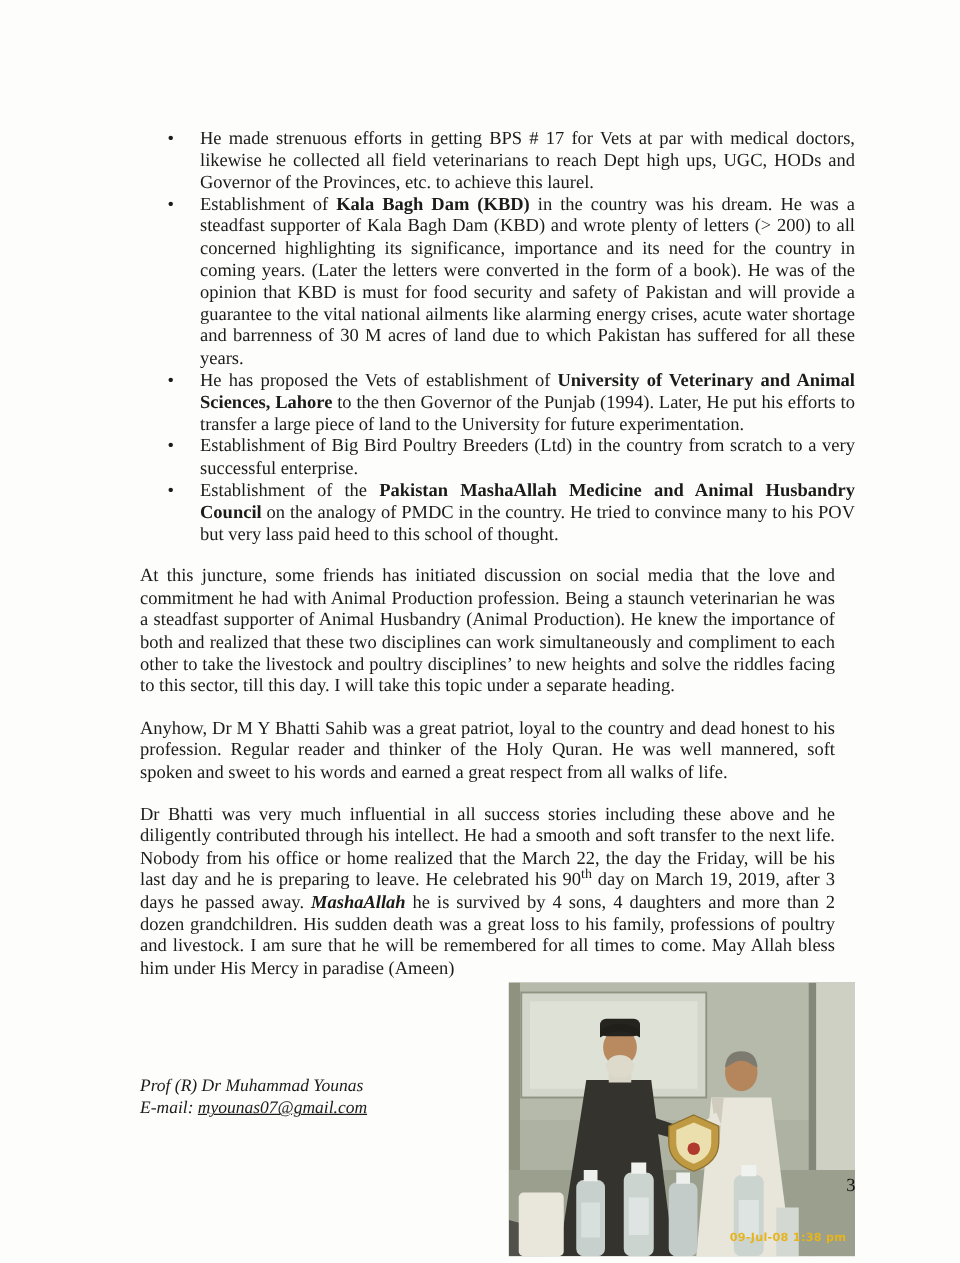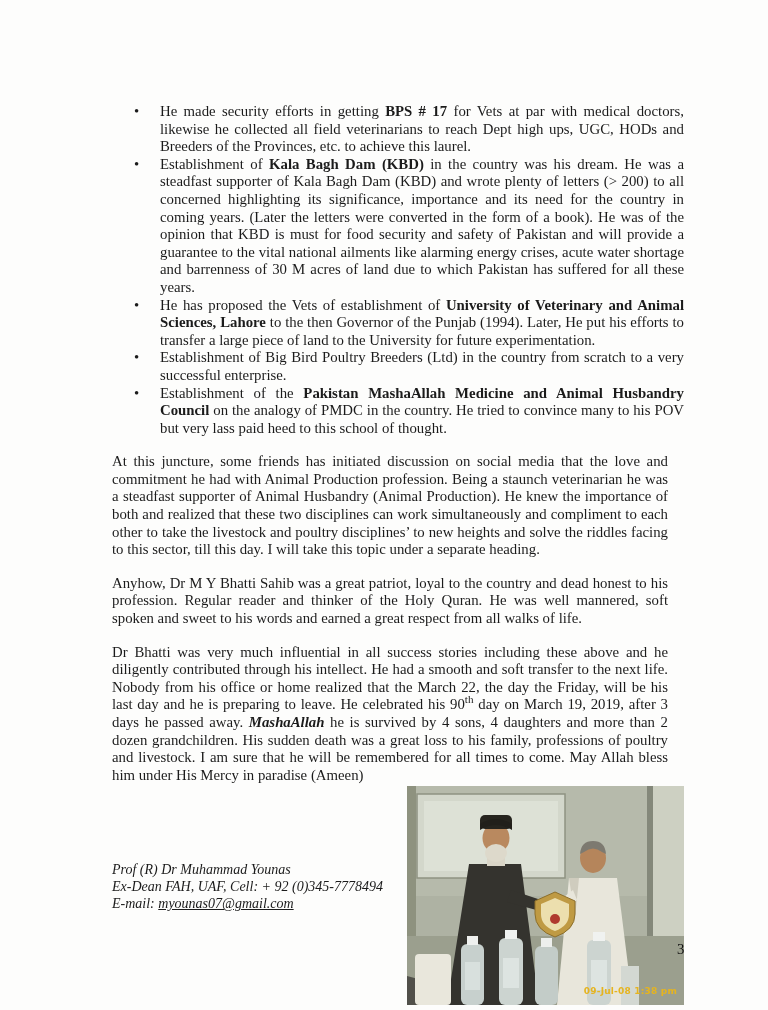--- a/index.html
+++ b/index.html
@@ -78,36 +78,35 @@
     font-size: 14.8px;
     color: #111;
   }
 </style>
 </head>
 <body>
 
 <div class="page">
 
   <ul class="bullet-list">
-    <li><span class="bullet-marker">•</span><span>He made security efforts in getting </span><span style="font-weight: 700;">BPS # 17</span><span> for Vets at par with medical doctors, likewise he collected all field veterinarians to reach Dept high ups, UGC, HODs and Breeders of the Provinces, etc. to achieve this laurel.</span></li>
+    <li><span class="bullet-marker">•</span><span>He made strenuous efforts in getting </span><span style="font-weight: 400;">BPS # 17</span><span> for Vets at par with medical doctors, likewise he collected all field veterinarians to reach Dept high ups, UGC, HODs and Governor of the Provinces, etc. to achieve this laurel.</span></li>
     <li><span class="bullet-marker">•</span><span>Establishment of </span><span style="font-weight: 700;">Kala Bagh Dam (KBD)</span><span> in the country was his dream. He was a steadfast supporter of Kala Bagh Dam (KBD) and wrote plenty of letters (&gt; 200) to all concerned highlighting its significance, importance and its need for the country in coming years. (Later the letters were converted in the form of a book). He was of the opinion that KBD is must for food security and safety of Pakistan and will provide a guarantee to the vital national ailments like alarming energy crises, acute water shortage and barrenness of 30 M acres of land due to which Pakistan has suffered for all these years.</span></li>
     <li><span class="bullet-marker">•</span><span>He has proposed the Vets of establishment of </span><span style="font-weight: 700;">University of Veterinary and Animal Sciences, Lahore</span><span> to the then Governor of the Punjab (1994). Later, He put his efforts to transfer a large piece of land to the University for future experimentation.</span></li>
     <li><span class="bullet-marker">•</span><span>Establishment of </span><span style="font-weight: 400;">Big Bird Poultry Breeders (Ltd)</span><span> in the country from scratch to a very successful enterprise.</span></li>
     <li><span class="bullet-marker">•</span><span>Establishment of the </span><span style="font-weight: 700;">Pakistan MashaAllah Medicine and Animal Husbandry Council</span><span> on the analogy of PMDC in the country. He tried to convince many to his POV but very lass paid heed to this school of thought.</span></li>
   </ul>
 
   <p class="para"><span>At this juncture, some friends has initiated discussion on social media that the love and commitment he had with Animal Production profession. Being a staunch veterinarian he was a steadfast supporter of Animal Husbandry (Animal Production). He knew the importance of both and realized that these two disciplines can work simultaneously and compliment to each other to take the livestock and poultry disciplines’ to new heights and solve the riddles facing to this sector, till this day. I will take this topic under a separate heading.</span></p>
   <p class="para"><span>Anyhow, Dr M Y Bhatti Sahib was a great patriot, loyal to the country and dead honest to his profession. Regular reader and thinker of the Holy Quran. He was well mannered, soft spoken and sweet to his words and earned a great respect from all walks of life.</span></p>
   <p class="para"><span>Dr Bhatti was very much influential in all success stories including these above and he diligently contributed through his intellect. He had a smooth and soft transfer to the next life. Nobody from his office or home realized that the March 22, the day the Friday, will be his last day and he is preparing to leave. He celebrated his 90</span><sup>th</sup><span> day on March 19, 2019, after 3 days he passed away. </span><span style="font-weight: 700; font-style: italic;">MashaAllah</span><span> he is survived by 4 sons, 4 daughters and more than 2 dozen grandchildren. His sudden death was a great loss to his family, professions of poultry and livestock. I am sure that he will be remembered for all times to come. May Allah bless him under His Mercy in paradise (Ameen)</span></p>
 
   <div class="bottom-row">
 
     <div class="signature">
       <div>Prof (R) Dr Muhammad Younas</div>
-      <div>Ex-Dean FAH, UAF, Cell: + 92 (0)345-7778494</div>
       <div><span>E-mail: </span><a class="email-link">myounas07@gmail.com</a></div>
     </div>
 
     <div class="photo" role="img" aria-label="Ceremony photo: elderly man in dark robe and cap presenting a shield plaque to a man in white shirt; water bottles on a table in the foreground">
       <svg viewBox="0 0 277 219" preserveAspectRatio="none">
 
         <rect x="0" y="0" width="277" height="219" fill="#aeb2a3"></rect>
         <rect x="0" y="0" width="277" height="110" fill="#b6baab"></rect>
         <rect x="0" y="0" width="9" height="219" fill="#8e927f"></rect>
 

